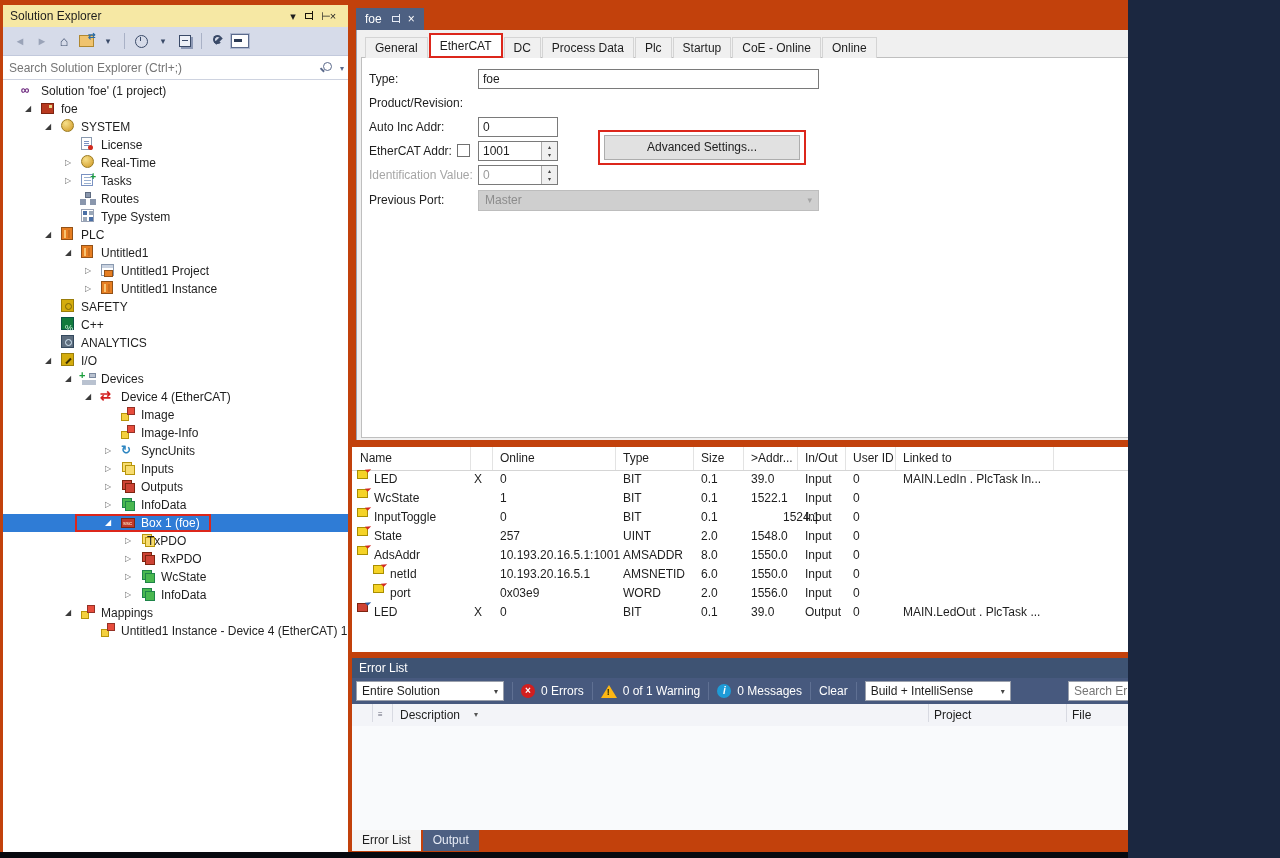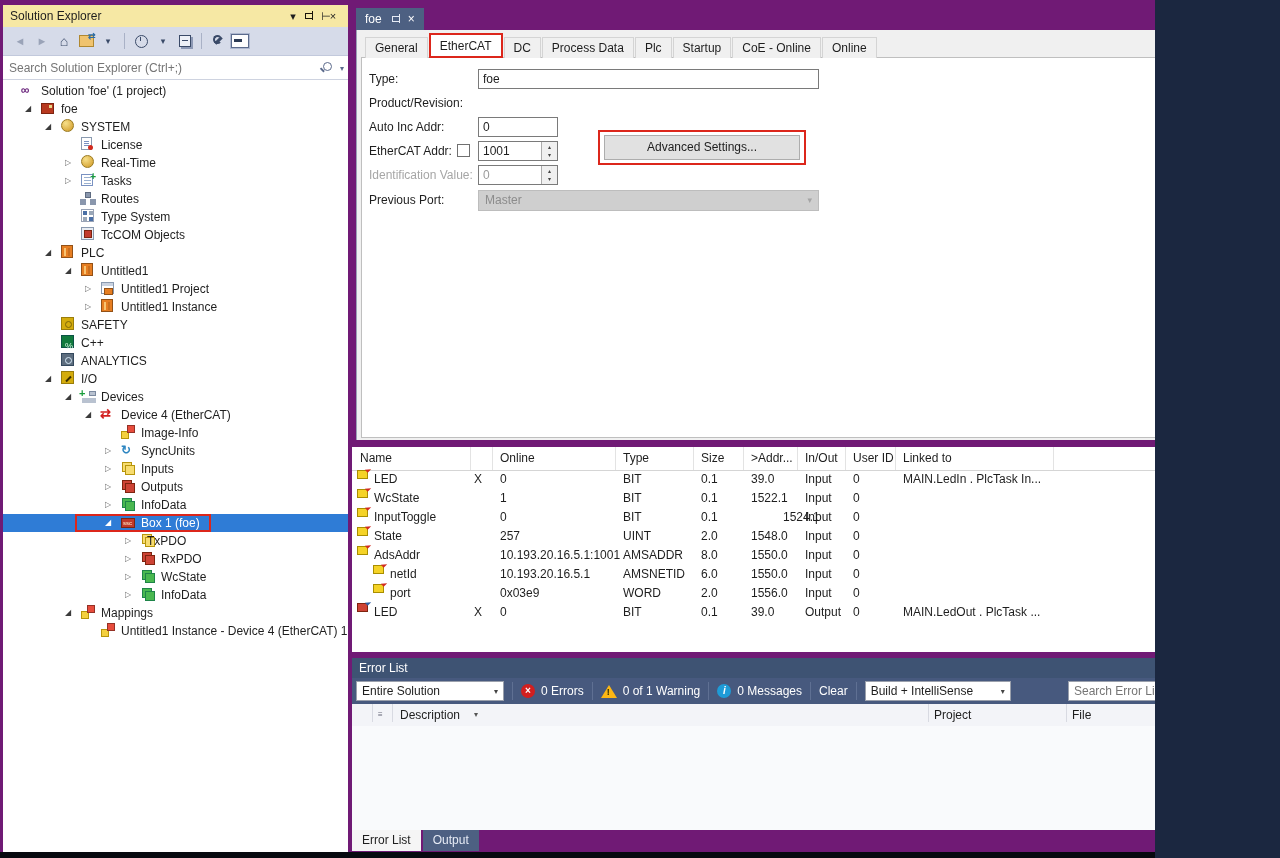--- a/index.html
+++ b/index.html
@@ -1,17 +1,17 @@
 <!DOCTYPE html>
 <html><head>
 <meta charset="utf-8">
 <style>
   html,body{margin:0;padding:0;background:#1B2740;}
-  .root{position:relative;width:1128px;height:858px;background:#701a75;
-        font-family:"Liberation Sans",sans-serif;font-size:12px;color:#1E1E1E;overflow:hidden;padding-left:27px;}
+  .root{position:relative;width:1128px;height:858px;background:#c2410c;
+        font-family:"Liberation Sans",sans-serif;font-size:12px;color:#1E1E1E;overflow:hidden;}
   .bstrip{position:absolute;left:0;bottom:0;width:100%;height:6px;background:#07090F;}
 
   
   .se{position:absolute;left:3px;top:5px;width:345px;height:847px;background:#FFFFFF;}
   .se-title{height:22px;background:#F6E8A4;display:flex;align-items:center;padding:0 7px;}
   .se-title .cap{flex:1;}
   .winbtn{width:16px;height:16px;display:inline-flex;align-items:center;justify-content:center;color:#1E1E1E;font-size:11px;margin-left:4px;}
   .se-toolbar{height:28px;background:#D6DBE9;border-bottom:1px solid #C2C9DC;display:flex;align-items:center;padding:0 6px;}
   .tbi{width:20px;height:20px;display:inline-flex;align-items:center;justify-content:center;position:relative;margin:0 1px;color:#3A4A68;}
   .tbi.dis{color:#9AA3B8;}
@@ -251,24 +251,20 @@
         </div>
         <div class="trow">
           <span class="ti ti-routes" style="left: 78px;"></span>
           <span class="tlabel" style="left: 98px;">Routes</span>
         </div>
         <div class="trow">
           <span class="ti ti-typesystem" style="left: 78px;"></span>
           <span class="tlabel" style="left: 98px;">Type System</span>
         </div>
         <div class="trow">
-          <span class="ti ti-tccom" style="left: 78px;"></span>
-          <span class="tlabel" style="left: 98px;">TcCOM Objects</span>
-        </div>
-        <div class="trow">
           <span class="exp expanded" style="left: 38px;">◢</span>
           <span class="ti ti-plc" style="left: 58px;"></span>
           <span class="tlabel" style="left: 78px;">PLC</span>
         </div>
         <div class="trow">
           <span class="exp expanded" style="left: 58px;">◢</span>
           <span class="ti ti-plc" style="left: 78px;"></span>
           <span class="tlabel" style="left: 98px;">Untitled1</span>
         </div>
         <div class="trow">
@@ -300,20 +296,24 @@
         </div>
         <div class="trow">
           <span class="exp expanded" style="left: 58px;">◢</span>
           <span class="ti ti-devices" style="left: 78px;"></span>
           <span class="tlabel" style="left: 98px;">Devices</span>
         </div>
         <div class="trow">
           <span class="exp expanded" style="left: 78px;">◢</span>
           <span class="ti ti-ethercat" style="left: 98px;"></span>
           <span class="tlabel" style="left: 118px;">Device 4 (EtherCAT)</span>
+        </div>
+        <div class="trow">
+          <span class="ti ti-image" style="left: 118px;"></span>
+          <span class="tlabel" style="left: 138px;">Image</span>
         </div>
         <div class="trow">
           <span class="ti ti-image" style="left: 118px;"></span>
           <span class="tlabel" style="left: 138px;">Image-Info</span>
         </div>
         <div class="trow">
           <span class="exp collapsed" style="left: 98px;">▷</span>
           <span class="ti ti-sync" style="left: 118px;"></span>
           <span class="tlabel" style="left: 138px;">SyncUnits</span>
         </div>

